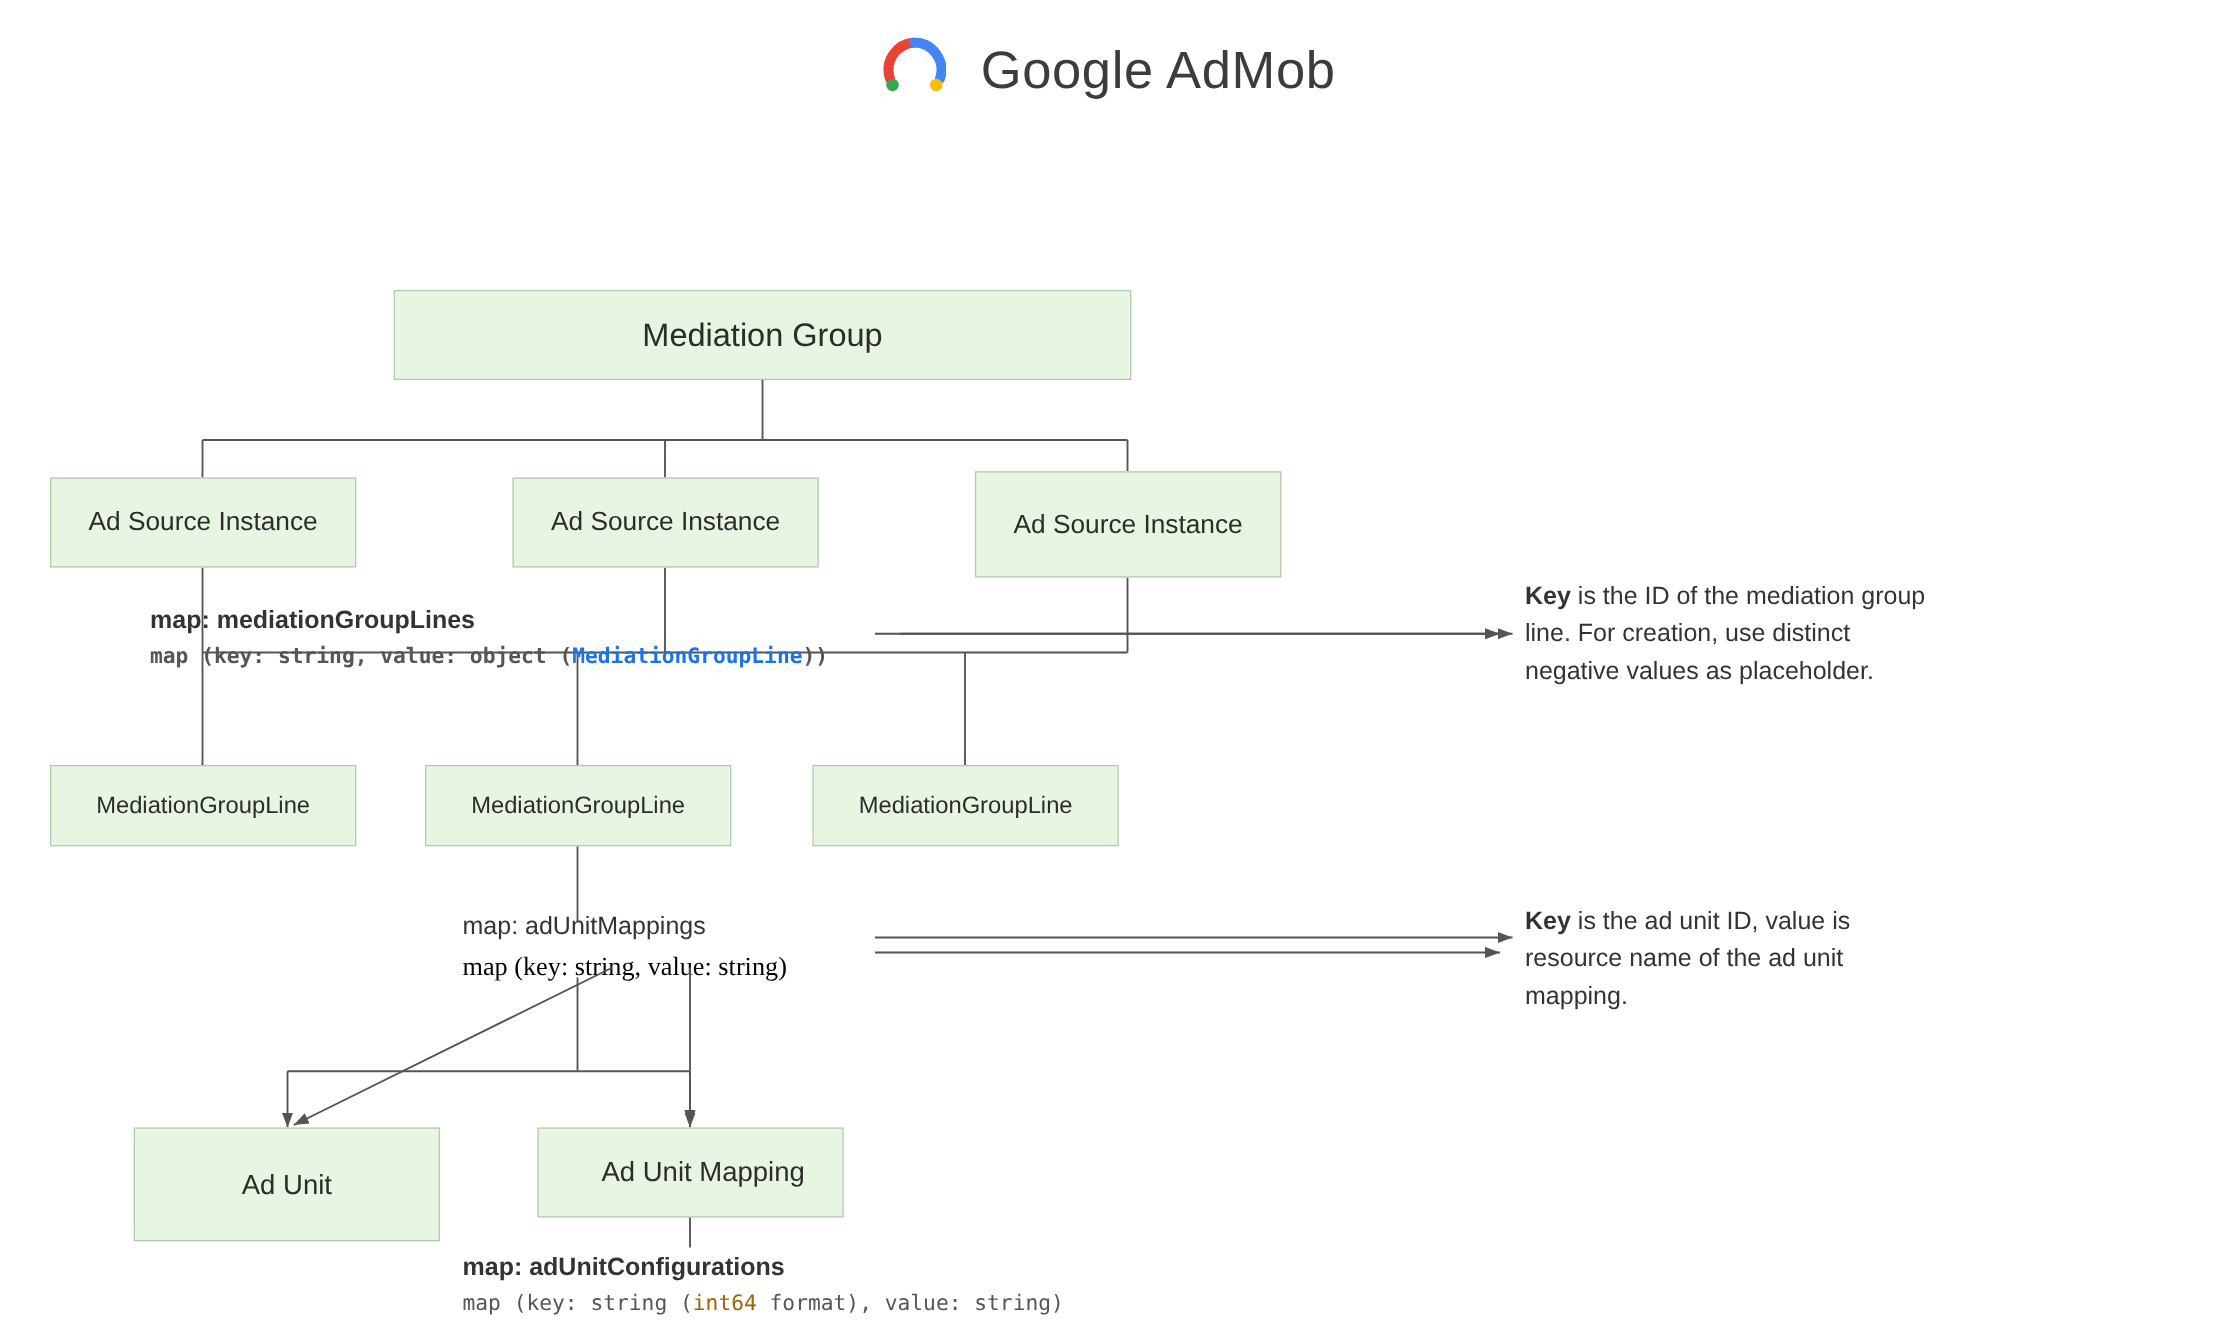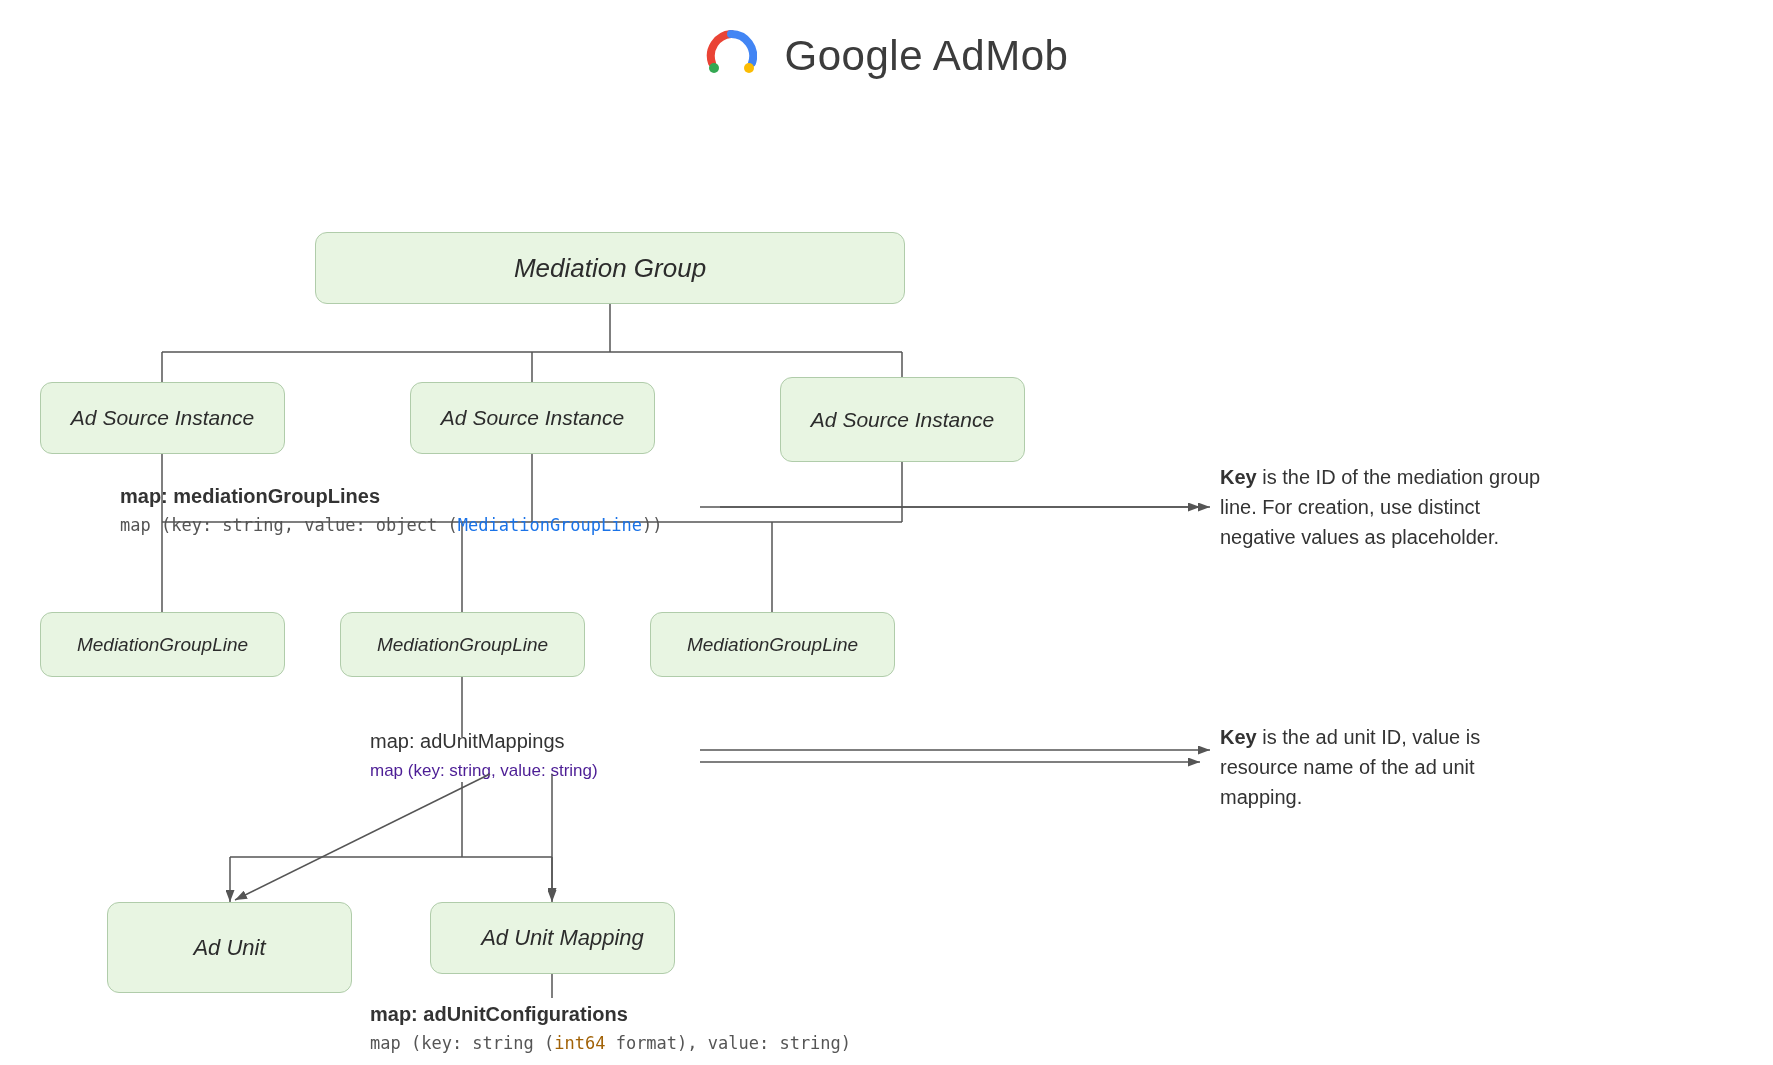--- a/index.html
+++ b/index.html
@@ -36,28 +36,27 @@
       position: relative;
       width: 1773px;
       height: 980px;
     }
 
     
     .box {
       position: absolute;
       background: #e8f5e2;
       border: 1.5px solid #b0ccaa;
-      border-radius: 12px;
+      border-radius: 0;
       display: flex;
       align-items: center;
       justify-content: center;
       font-size: 22px;
       color: #2c2c2c;
       text-align: center;
-      font-style: italic;
     }
 
     
     .label {
       position: absolute;
       font-size: 20px;
       color: #333;
       line-height: 1.4;
     }
     .label .bold {
@@ -155,21 +154,21 @@
   <div class="box" style="left:410px; top:280px; width:245px; height:72px; font-size:21px;">
     <span>Ad Source Instance</span>
   </div>
 
   <div class="box" style="left:780px; top:275px; width:245px; height:85px; font-size:21px;">
     <span>Ad Source Instance</span>
   </div>
 
   <div class="label" style="left:120px; top:380px;">
     <div style="font-weight:700; font-size:20px;">map: mediationGroupLines</div>
-    <div style="font-family:monospace; font-size:17px; color:#555; margin-top:4px;">
+    <div style="font-family:monospace; font-size:17px; color:#555; margin-top:4px;font-weight:bold;">
       map (key: string, value: object (<span style="color:#1a73e8;">MediationGroupLine</span>))
     </div>
   </div>
 
   <div class="label" style="left:1220px; top:360px; max-width:340px; font-size:20px; line-height:1.5;">
     <span class="bold" style="font-weight:700;">Key</span><span> is the ID of the mediation group line. For creation, use distinct negative values as placeholder.</span>
   </div>
 
   <div class="box" style="left:40px; top:510px; width:245px; height:65px; font-size:19px;">
     <span>MediationGroupLine</span>
@@ -178,21 +177,21 @@
   <div class="box" style="left:340px; top:510px; width:245px; height:65px; font-size:19px;">
     <span>MediationGroupLine</span>
   </div>
 
   <div class="box" style="left:650px; top:510px; width:245px; height:65px; font-size:19px;">
     <span>MediationGroupLine</span>
   </div>
 
   <div class="label" style="left:370px; top:625px;">
     <div style="font-weight:400; font-size:20px;">map: adUnitMappings</div>
-    <div style="font-family:Liberation Sans, sans-serif; font-size:17px; color:#4c1d95; margin-top:4px;">map (key: string, value: string)</div>
+    <div style="font-family:Liberation Serif, serif; font-size:21px; color:#000000; margin-top:4px;">map (key: string, value: string)</div>
   </div>
 
   <div class="label" style="left:1220px; top:620px; max-width:340px; font-size:20px; line-height:1.5;">
     <span style="font-weight:700;">Key</span><span> is the ad unit ID, value is resource name of the ad unit mapping.</span>
   </div>
 
   <div class="box" style="left:107px; top:800px; width:245px; height:91px; font-size:22px;">
     <span>Ad Unit</span>
   </div>
 

